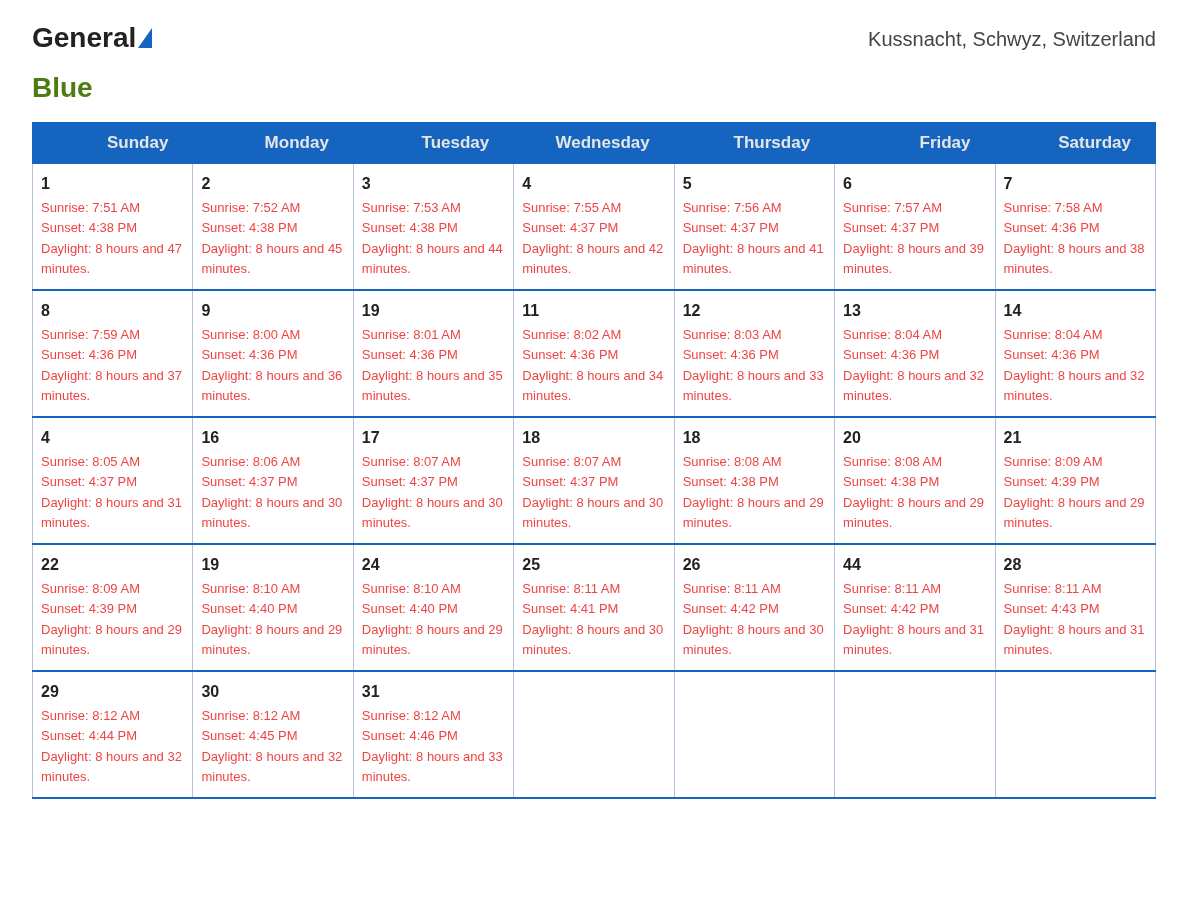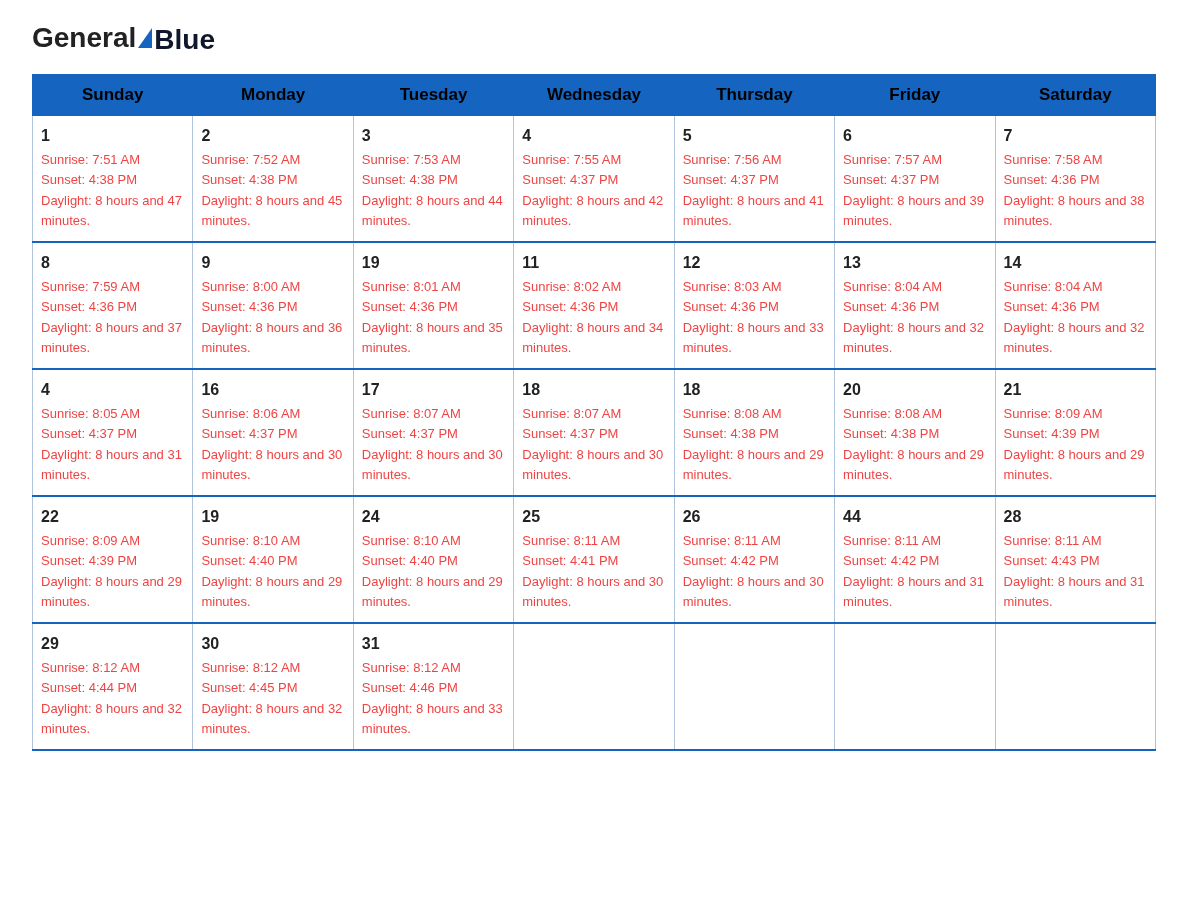--- a/index.html
+++ b/index.html
@@ -12,44 +12,45 @@
       min-height: 918px;
     }
     .header-row {
       display: flex;
       align-items: flex-start;
       justify-content: space-between;
       margin-bottom: 18px;
     }
     .logo {
       display: flex;
-      flex-direction: row;
+      flex-direction: column;
       align-items: flex-start;
     }
     .logo-text {
       display: flex;
       align-items: center;
       font-size: 28px;
       font-weight: bold;
       color: #222;
       line-height: 1;
     }
     .logo-text .general { color: #222; }
     .logo-text .blue-triangle {
       display: inline-block;
       width: 0; height: 0;
       border-left: 14px solid transparent;
       border-bottom: 20px solid #1565c0;
       margin: 0 2px;
       vertical-align: middle;
     }
     .logo-blue {
-      color: #0f172a;
+      color: #4d7c0f;
       font-size: 28px;
       font-weight: bold;
+      margin-top: 20px;
     }
     .title-block {
       text-align: right;
     }
     .month-title {
       font-size: 52px;
       font-weight: bold;
       color: #222;
       line-height: 1.1;
     }
@@ -58,25 +59,25 @@
       color: #444;
       margin-top: 4px;
     }
     .calendar {
       width: 100%;
       border-collapse: collapse;
       border: 1.5px solid #1565c0;
     }
     .calendar th {
       background: #1565c0;
-      color: #000000;
+      color: #e5e5e5;
       font-size: 17px;
       font-weight: bold;
-      padding: 10px 16px;
-      text-align: center;
+      padding: 10px 24px;
+      text-align: right;
       border: 1px solid #1565c0;
     }
     .calendar td {
       vertical-align: top;
       padding: 8px 8px 10px 8px;
       border: 1px solid #b0c4de;
       width: 14.28%;
       min-height: 110px;
       font-size: 13.5px;
       line-height: 1.5;
@@ -105,20 +106,21 @@
 
 <div class="header-row">
   <div class="logo">
     <div class="logo-text">
       <span class="general">General</span>
       <span class="blue-triangle"></span>
     </div>
     <div class="logo-blue">Blue</div>
   </div>
   <div class="title-block">
+    <div class="location">Kussnacht, Schwyz, Switzerland</div>
   </div>
 </div>
 
 <table class="calendar">
   <thead>
     <tr>
     <th>Sunday</th>
         <th>Monday</th>
         <th>Tuesday</th>
         <th>Wednesday</th>

